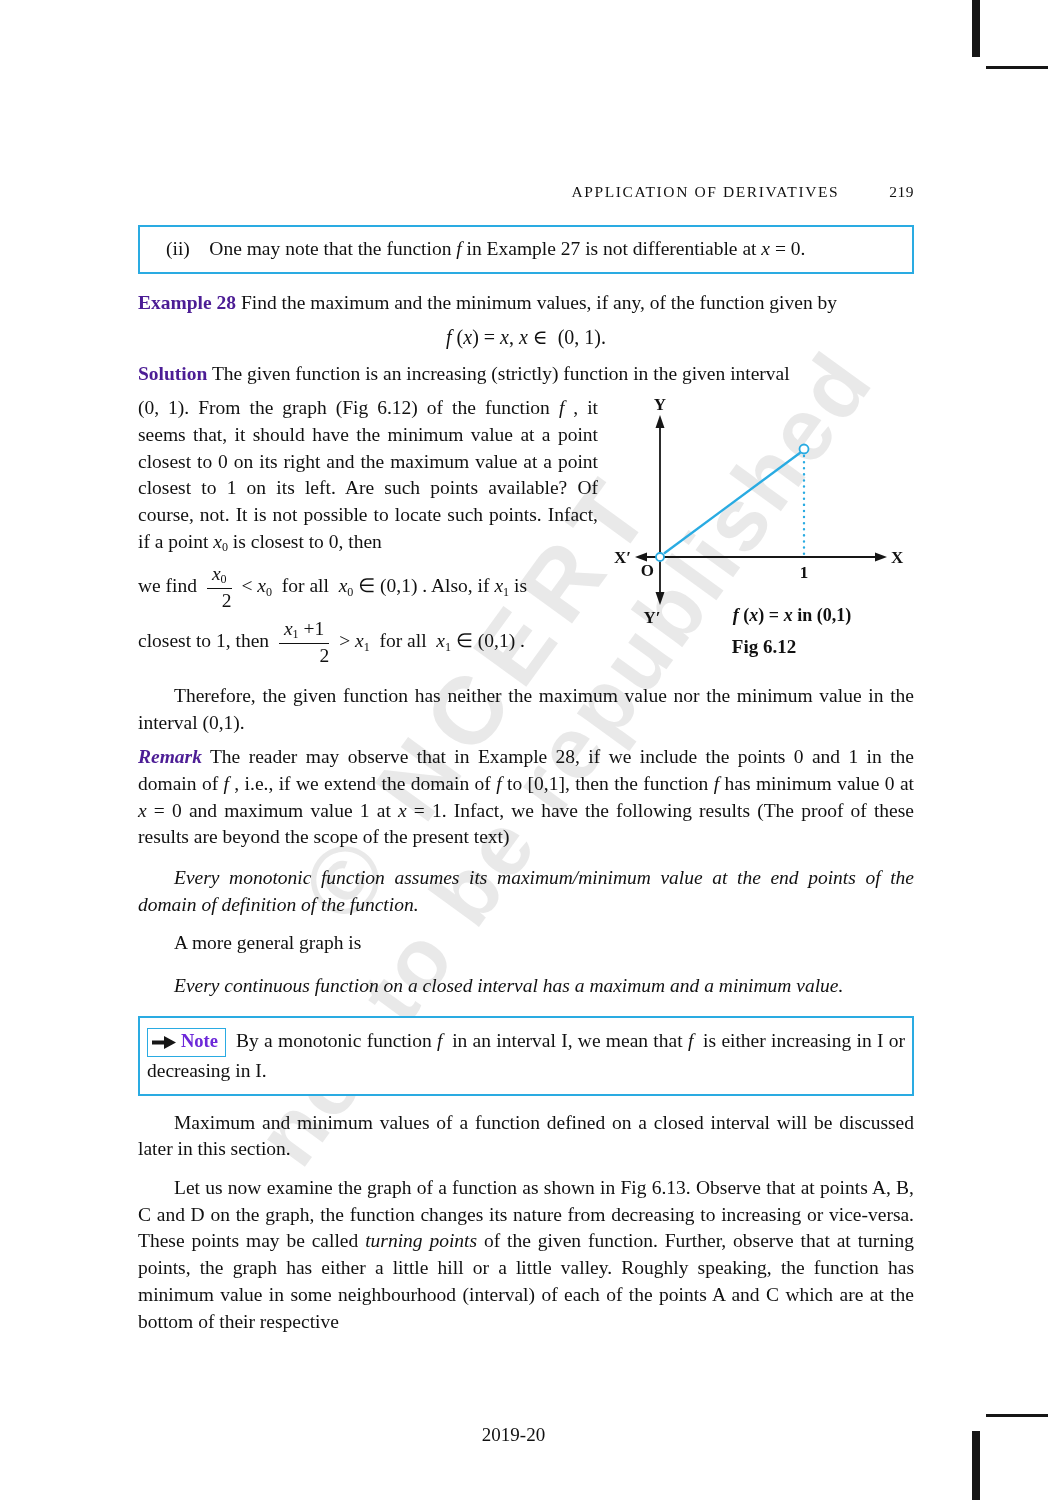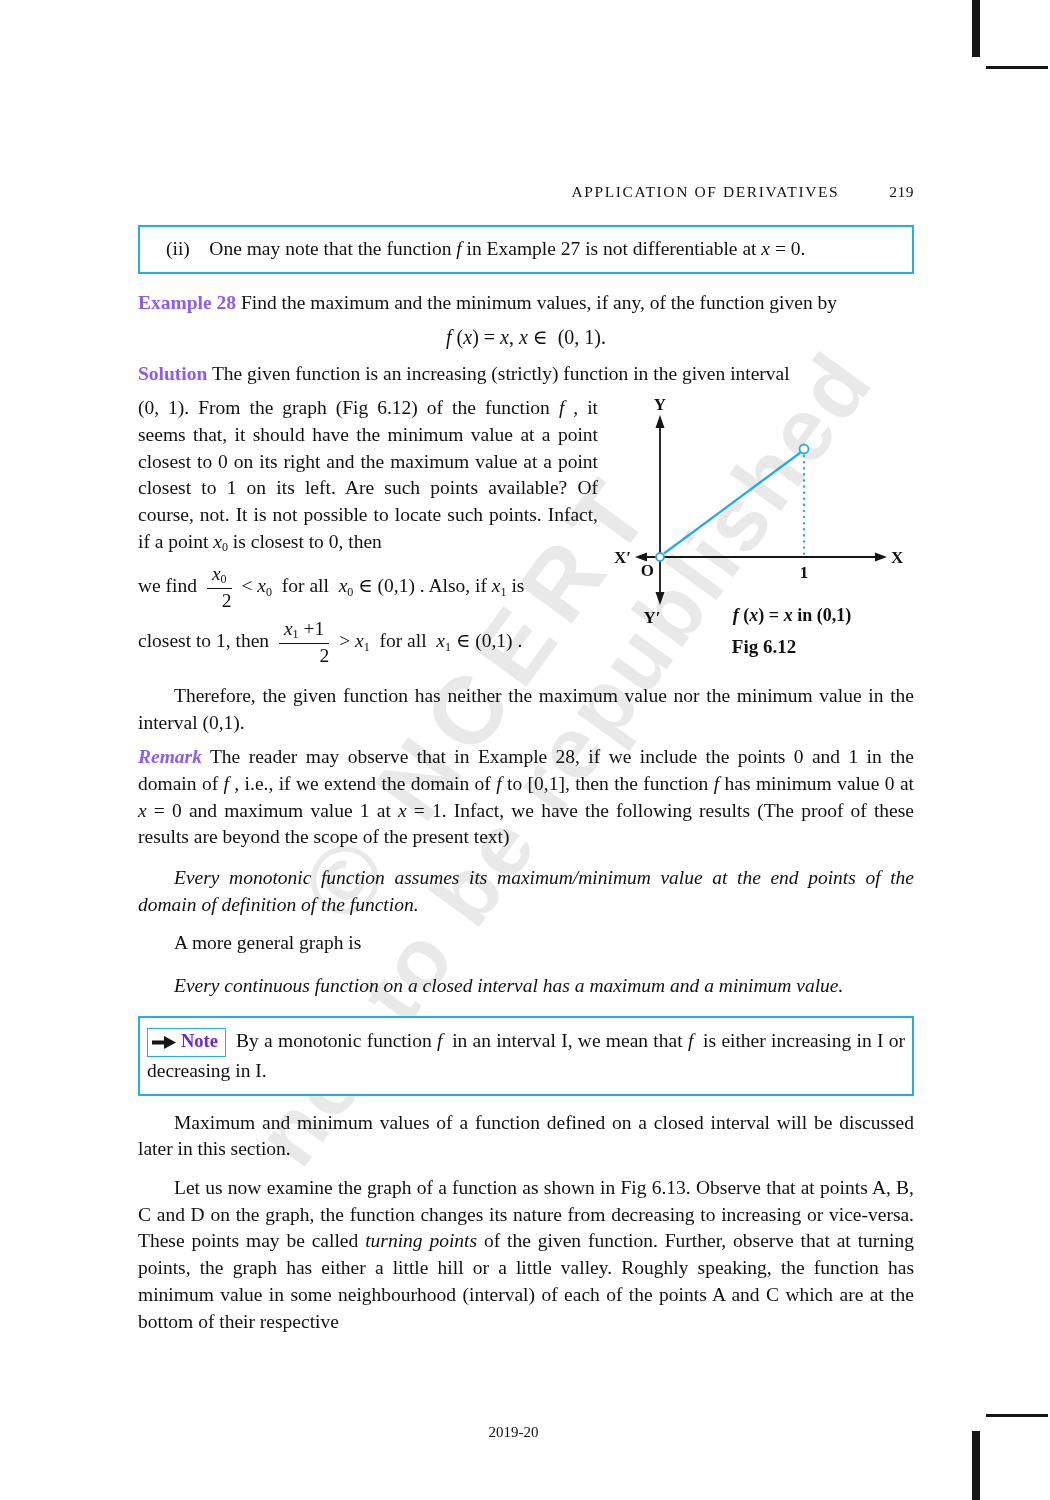--- a/index.html
+++ b/index.html
@@ -25,54 +25,54 @@
 
   .header{display:flex;justify-content:flex-end;align-items:baseline;font-size:15.5px;
     letter-spacing:1.6px;margin-bottom:24px;}
   .header .pgnum{margin-left:50px;letter-spacing:0.5px;}
 
   .cyan-box{border:2.2px solid #2aabe2;padding:9px 7px;background:#fff;}
   .note-ii-box{margin-bottom:16px;}
   .note-ii-box p{font-size:19.5px;line-height:1.38;text-align:justify;padding-left:66px;text-indent:-47px;}
 
   p.para{font-size:19.5px;line-height:1.37;text-align:justify;margin:8px 0;}
-  .blue{color:#8b5cf6;}
+  .blue{color:#4c1d95;}
   .b{font-weight:bold;}
   .i{font-style:italic;}
 
   .rs-i{font-style:italic;}
   .rs-b{font-weight:700;}
   .rs-bi{font-weight:700;font-style:italic;}
   .rs-sub{font-size:0.62em;vertical-align:-0.28em;}
 
   .equation{font-size:20px;text-align:center;margin:8px 0 12px;}
 
   .frac{display:inline-block;vertical-align:middle;text-align:right;margin:0 5px;line-height:1.05;}
   .frac .num{display:block;border-bottom:1.3px solid #111;padding:0 5px 2px;}
   .frac .den{display:block;padding-top:2px;}
-  .fracline{margin:12px 0;}
+  .fracline{margin:12px 0;font-family:Liberation Serif, serif;}
 
   .sol-wrap{overflow:visible;}
   figure.fig{float:right;width:300px;margin:2px 0 6px 16px;}
   figure.fig svg{display:block;}
   .fig .caption{font-size:18px;text-align:center;margin-top:-30px;padding-left:56px;white-space:nowrap;}
   .fig .figlabel{font-size:19px;font-weight:bold;text-align:center;margin-top:10px;}
   .axis-label{font-family:"Liberation Serif","DejaVu Serif",serif;font-weight:bold;font-size:17px;fill:#111;}
   .clear{clear:both;}
 
   .indent{text-indent:36px;}
   .remark-para{margin-top:16px;}
 
   .note-box{margin:16px 0 14px;}
   .note-box p{font-size:19.5px;line-height:1.4;text-align:justify;}
   .note-tag{display:inline-flex;align-items:center;border:1.6px solid #2aabe2;padding:0 7px 1px 4px;margin-right:10px;vertical-align:-2px;}
   .note-tag .arrow{display:inline-block;margin-right:5px;line-height:0;}
   .note-tag .nlabel{color:#6d28d9;font-weight:bold;font-size:18.5px;}
 
-  .footer{position:absolute;left:0;top:1424px;width:1027px;text-align:center;font-size:15px;z-index:2;}
+  .footer{position:absolute;left:0;top:1424px;width:1027px;text-align:center;font-size:19px;z-index:2;}
 </style>
 </head>
 <body>
 
 <div class="page">
 
   <div class="watermark">
     <div class="wm1">© NCERT</div>
     <div class="wm2">not to be republished</div>
   </div>

